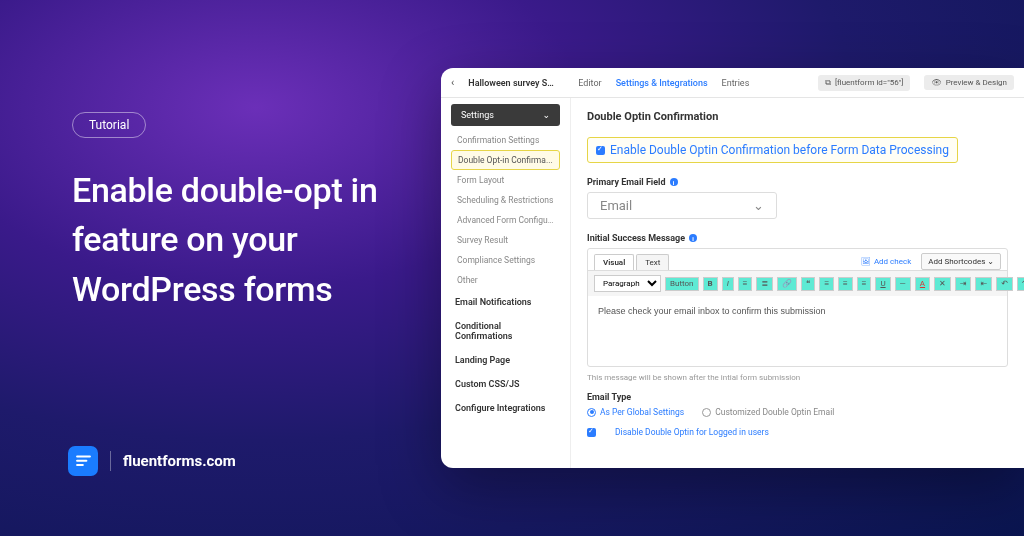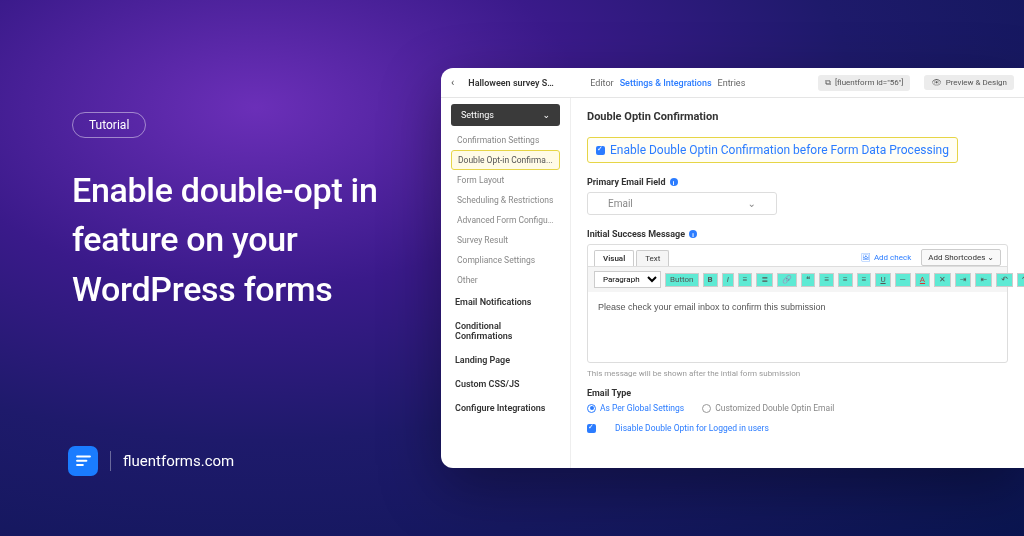--- a/index.html
+++ b/index.html
@@ -4,44 +4,44 @@
 <style>
 *{margin:0;padding:0;box-sizing:border-box;font-family:-apple-system,BlinkMacSystemFont,"Segoe UI",Roboto,sans-serif}
 body{width:1024px;height:536px;overflow:hidden;background:radial-gradient(ellipse at 25% 20%,#6b2fb8 0%,#3a1a8a 30%,#1e1a6b 55%,#0a1550 100%);position:relative}
 .left{position:absolute;left:72px;top:112px;width:340px;color:#fff}
 .chip{display:inline-block;border:1px solid rgba(255,255,255,.45);border-radius:18px;padding:5px 16px;font-size:12px;color:#fff;margin-bottom:28px}
 .headline{font-size:34px;font-weight:500;line-height:1.45;letter-spacing:-.3px}
 .brand{position:absolute;left:68px;bottom:60px;display:flex;align-items:center;gap:12px;color:#fff}
 .logo{width:30px;height:30px;background:#1a7cff;border-radius:7px;display:flex;align-items:center;justify-content:center}
 .logo svg{width:17px;height:17px}
 .sep{width:1px;height:20px;background:rgba(255,255,255,.35)}
-.brand-text{font-size:15px;font-weight:400}
+.brand-text{font-size:15px;font-weight:700}
 .panel{position:absolute;right:0;top:68px;width:583px;height:400px;background:#fff;border-radius:12px 0 0 12px;box-shadow:0 20px 60px rgba(0,0,0,.35);overflow:hidden;font-size:9px;color:#333}
 .topbar{height:30px;border-bottom:1px solid #e5e5e5;display:flex;align-items:center;padding:0 10px;gap:14px}
 .back{font-size:11px;color:#555;cursor:pointer}
 .title{font-size:9px;font-weight:600;color:#333;max-width:90px;white-space:nowrap;overflow:hidden;text-overflow:ellipsis}
-.tabs{display:flex;gap:6px;margin-left:18px}
+.tabs{display:flex;gap:14px;margin-left:6px}
 .tab{font-size:9px;color:#666;cursor:pointer}
 .tab.active{color:#2b7cff;font-weight:500}
 .spacer{flex:1}
 .pill{background:#ececec;border-radius:3px;padding:3px 7px;font-size:8px;color:#555;display:flex;align-items:center;gap:4px;cursor:pointer}
 .body{display:flex;height:calc(100% - 30px)}
 .side{width:130px;border-right:1px solid #eee;padding:6px 4px}
 .settings-btn{background:#3a3a3a;color:#fff;font-size:9px;padding:6px 10px;margin:0 6px 4px;border-radius:3px;display:flex;justify-content:space-between;align-items:center;cursor:pointer}
 .sub{padding:5px 12px;font-size:8.5px;color:#888;cursor:pointer;white-space:nowrap;overflow:hidden;text-overflow:ellipsis}
 .sub.active{background:#fffbe6;border:1px solid #e6d547;border-radius:3px;margin:0 6px;padding:4px 6px;color:#555}
 .nav{padding:7px 10px;font-size:9px;font-weight:600;color:#333;cursor:pointer}
 .main{flex:1;padding:12px 16px;overflow:hidden}
 .h1{font-size:11px;font-weight:700;margin-bottom:14px}
 .enable{border:1px solid #e6d547;background:#fffef5;border-radius:3px;padding:5px 8px;display:inline-flex;align-items:center;gap:5px;font-size:12px;color:#2b7cff;margin-bottom:14px}
 .cb{width:9px;height:9px;background:#2b7cff;border-radius:2px;position:relative}
 .cb::after{content:"✓";position:absolute;color:#fff;font-size:7px;left:1px;top:-1px}
 .label{font-size:9px;font-weight:700;margin-bottom:5px;display:flex;align-items:center;gap:4px}
 .info{width:8px;height:8px;background:#2b7cff;border-radius:50%;color:#fff;font-size:6px;display:inline-flex;align-items:center;justify-content:center}
-.select{border:1px solid #ddd;border-radius:3px;padding:5px 20px;font-size:10px;color:#888;width:190px;display:flex;justify-content:space-between;align-items:center;margin-bottom:14px;cursor:pointer}
+.select{border:1px solid #ddd;border-radius:3px;padding:5px 12px;font-size:13px;color:#888;width:190px;display:flex;justify-content:space-between;align-items:center;margin-bottom:14px;cursor:pointer}
 .editor{border:1px solid #ddd;border-radius:3px;margin-bottom:6px}
 .etabs{display:flex;padding:4px 6px 0;gap:2px;align-items:center}
 .etab{border:1px solid #ccc;border-bottom:none;padding:3px 8px;font-size:8px;background:#f5f5f5;cursor:pointer;border-radius:2px 2px 0 0}
 .etab.on{background:#fff;font-weight:600}
 .media{color:#2b7cff;font-size:8px;display:flex;align-items:center;gap:3px;cursor:pointer}
 .short{border:1px solid #ccc;padding:3px 6px;font-size:8px;background:#f9f9f9;cursor:pointer;border-radius:2px}
 .toolbar{background:#f5f5f5;border-top:1px solid #ddd;padding:4px 6px;display:flex;gap:4px;align-items:center;font-size:8px}
 .tsel{border:1px solid #ccc;padding:2px 4px;font-size:8px;background:#fff}
 .tbtn{border:1px solid #ccc;padding:1.5px 4px;font-size:8px;background:#5eead4;cursor:pointer;color:#555}
 .earea{padding:10px;min-height:70px;font-family:Liberation Sans, sans-serif;font-size:9px;color:#555}

